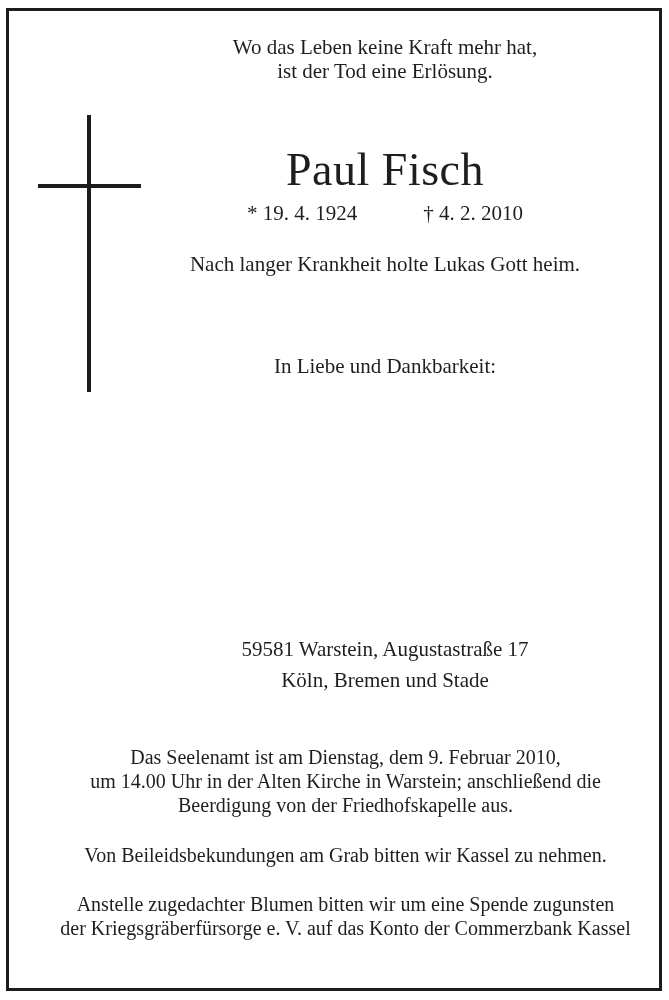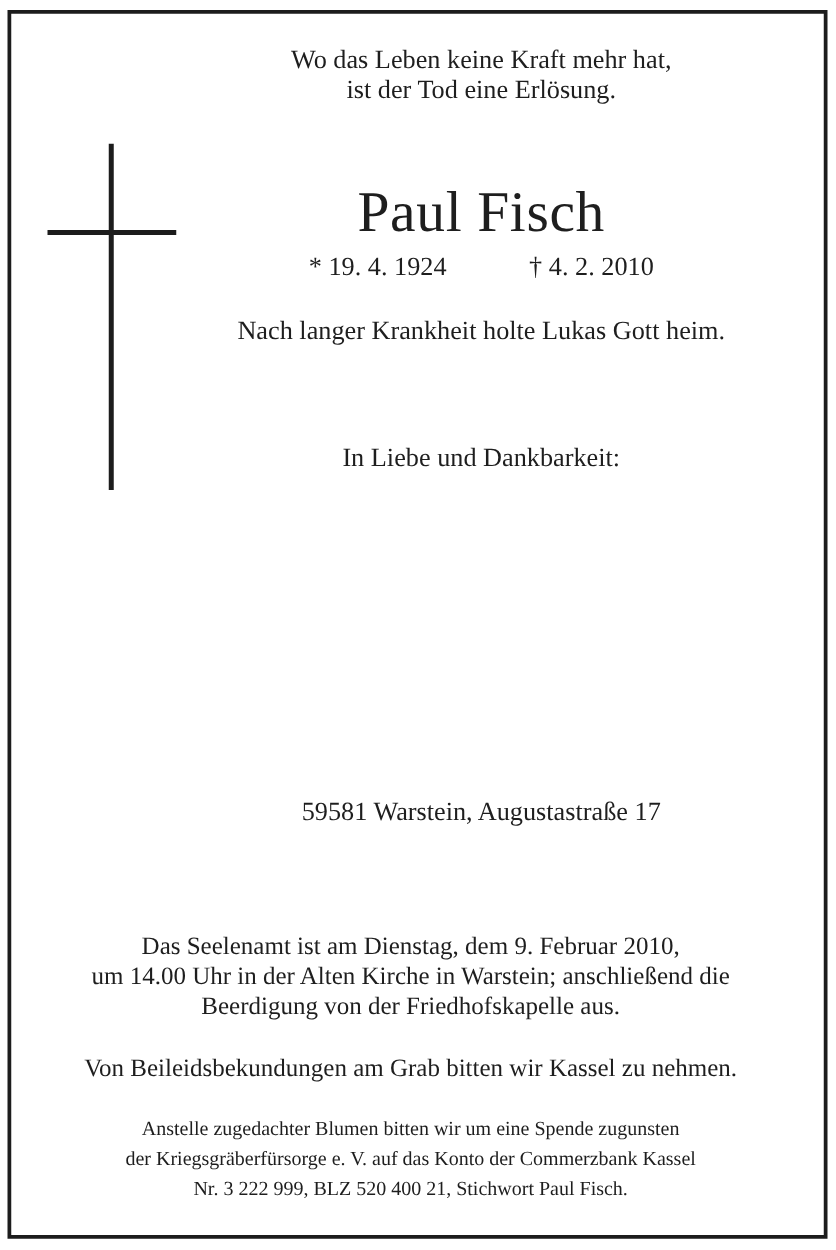--- a/index.html
+++ b/index.html
@@ -32,40 +32,40 @@
     position:absolute;left:38px;top:184px;width:103px;height:4px;
     background:var(--frame);
   }
   
   .upper{
     position:absolute;left:101px;top:0;width:568px;height:1000px;
     text-align:center;
   }
   
   .full{
-    position:absolute;left:4px;top:0;width:649px;height:1000px;
+    position:absolute;left:21px;top:0;width:649px;height:1000px;
     text-align:center;
   }
   .blk{position:absolute;left:0;width:100%;}
   .epigraph{top:35px;font-size:21px;line-height:24px;}
   .name{
     top:147px;font-size:46px;line-height:1;font-weight:normal;
     letter-spacing:0.5px;margin:0;
   }
   .dates{
     top:203px;font-size:21px;line-height:1;
     display:flex;justify-content:center;gap:66px;
   }
   .motto{top:254px;font-size:21px;line-height:1;}
   .mourn-intro{top:324px;font-size:21px;line-height:1;margin-top:32px;}
   .mourners{top:369px;font-size:25px;line-height:36px;}
   .address{top:634px;font-size:21px;line-height:31px;}
   .service{top:745px;font-size:20px;line-height:24px;}
   .condolence{top:843px;font-size:20px;line-height:24px;}
-  .donation{top:892px;font-size:16px;line-height:24px;}
+  .donation{top:892px;font-size:20px;line-height:24px;}
 </style>
 </head>
 <body>
 
 <div class="page">
 
   <div class="frame"></div>
 
   <div>
     <div class="cross-v"></div>
@@ -86,35 +86,35 @@
       <span>† 4. 2. 2010</span>
     </div>
 
     <div class="blk motto">Nach langer Krankheit holte Lukas Gott heim.</div>
 
     <div class="blk mourn-intro">In Liebe und Dankbarkeit:</div>
 
 
     <div class="blk address">
       <div>59581 Warstein, Augustastraße 17</div>
+      <div>Köln, Bremen und Stade</div>
     </div>
 
   </div>
 
   <div class="full">
 
     <div class="blk service">
       <div>Das Seelenamt ist am Dienstag, dem 9. Februar 2010,</div>
       <div>um 14.00 Uhr in der Alten Kirche in Warstein; anschließend die</div>
       <div>Beerdigung von der Friedhofskapelle aus.</div>
     </div>
 
     <div class="blk condolence">Von Beileidsbekundungen am Grab bitten wir Kassel zu nehmen.</div>
 
     <div class="blk donation">
       <div>Anstelle zugedachter Blumen bitten wir um eine Spende zugunsten</div>
       <div>der Kriegsgräberfürsorge e. V. auf das Konto der Commerzbank Kassel</div>
-      <div>Nr. 3 222 999, BLZ 520 400 21, Stichwort Paul Fisch.</div>
     </div>
 
   </div>
 
 </div>
 
 </body></html>

